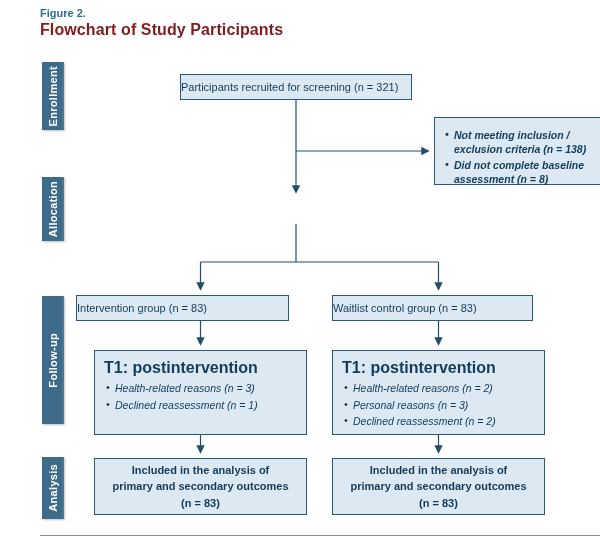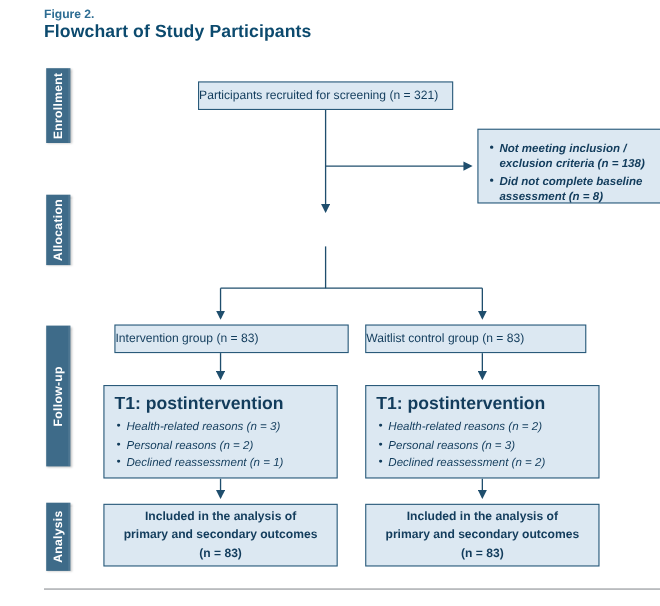--- a/index.html
+++ b/index.html
@@ -2,21 +2,21 @@
 <html><head>
 <meta charset="utf-8">
 <style>
   * { margin:0; padding:0; box-sizing:border-box; }
   html,body { background:#ffffff; }
   body { font-family:"Liberation Sans", sans-serif; }
   .canvas { position:relative; width:600px; height:551px; background:#fff; overflow:hidden;margin-left:32px; }
   .arrows { position:absolute; left:0; top:0; width:600px; height:551px; pointer-events:none; }
 
   .fig-label { position:absolute; left:8px; top:7px; font-size:11px; font-weight:700; color:#2e6d93; }
-  .fig-title { position:absolute; left:8px; top:21px; font-size:16px; font-weight:700; color:#0c4a6e; letter-spacing:0.1px; }
+  .fig-title { position:absolute; left:8px; top:21px; font-size:16px; font-weight:700; color:#7f1d1d; letter-spacing:0.1px; }
 
   .stage { position:absolute; left:10px; width:22px; background:#3e6b89; display:flex; align-items:center; justify-content:center;
            box-shadow:inset -2px 0 0 rgba(255,255,255,0.08), 1px 1px 2px rgba(0,0,0,0.25); }
   .stage span { writing-mode:vertical-rl; transform:rotate(180deg); color:#ffffff; font-size:11px; font-weight:700; letter-spacing:0.3px; white-space:nowrap; }
 
   .fbox { position:absolute; background:#dce8f2; border:1px solid #2a5a7a; color:#123c5c; font-size:11px; }
   .center { display:flex; align-items:center; justify-content:flex-start; text-align:center; }
 
   .bullets { list-style:none; }
   .bullets li { position:relative; padding-left:11px; margin:3px 0; line-height:1.3;font-style:italic; }
@@ -75,33 +75,32 @@
   </div>
 
   <div class="fbox exclusion" style="left:402px;top:117px;width:191px;height:68px">
     <ul class="bullets">
       <li>Not meeting inclusion / exclusion criteria (n = 138)</li>
       <li>Did not complete baseline assessment (n = 8)</li>
     </ul>
   </div>
 
 
-  <div class="fbox center" style="left:72px;top:295px;width:213px;height:26px">
+  <div class="fbox center" style="left:44px;top:295px;width:213px;height:26px">
     <span>Intervention group (n = 83)</span>
   </div>
 
   <div class="fbox center" style="left:300px;top:295px;width:201px;height:26px">
     <span>Waitlist control group (n = 83)</span>
   </div>
 
   <div class="fbox t1" style="left:62px;top:350px;width:213px;height:85px">
     <div class="t1-title">T1: postintervention</div>
     <ul class="bullets">
       <li>Health-related reasons (n = 3)</li>
-      <li>Personal reasons (n = 2)</li>
       <li>Declined reassessment (n = 1)</li>
     </ul>
   </div>
 
   <div class="fbox t1" style="left:300px;top:350px;width:213px;height:85px">
     <div class="t1-title">T1: postintervention</div>
     <ul class="bullets">
       <li>Health-related reasons (n = 2)</li>
       <li>Personal reasons (n = 3)</li>
       <li>Declined reassessment (n = 2)</li>

